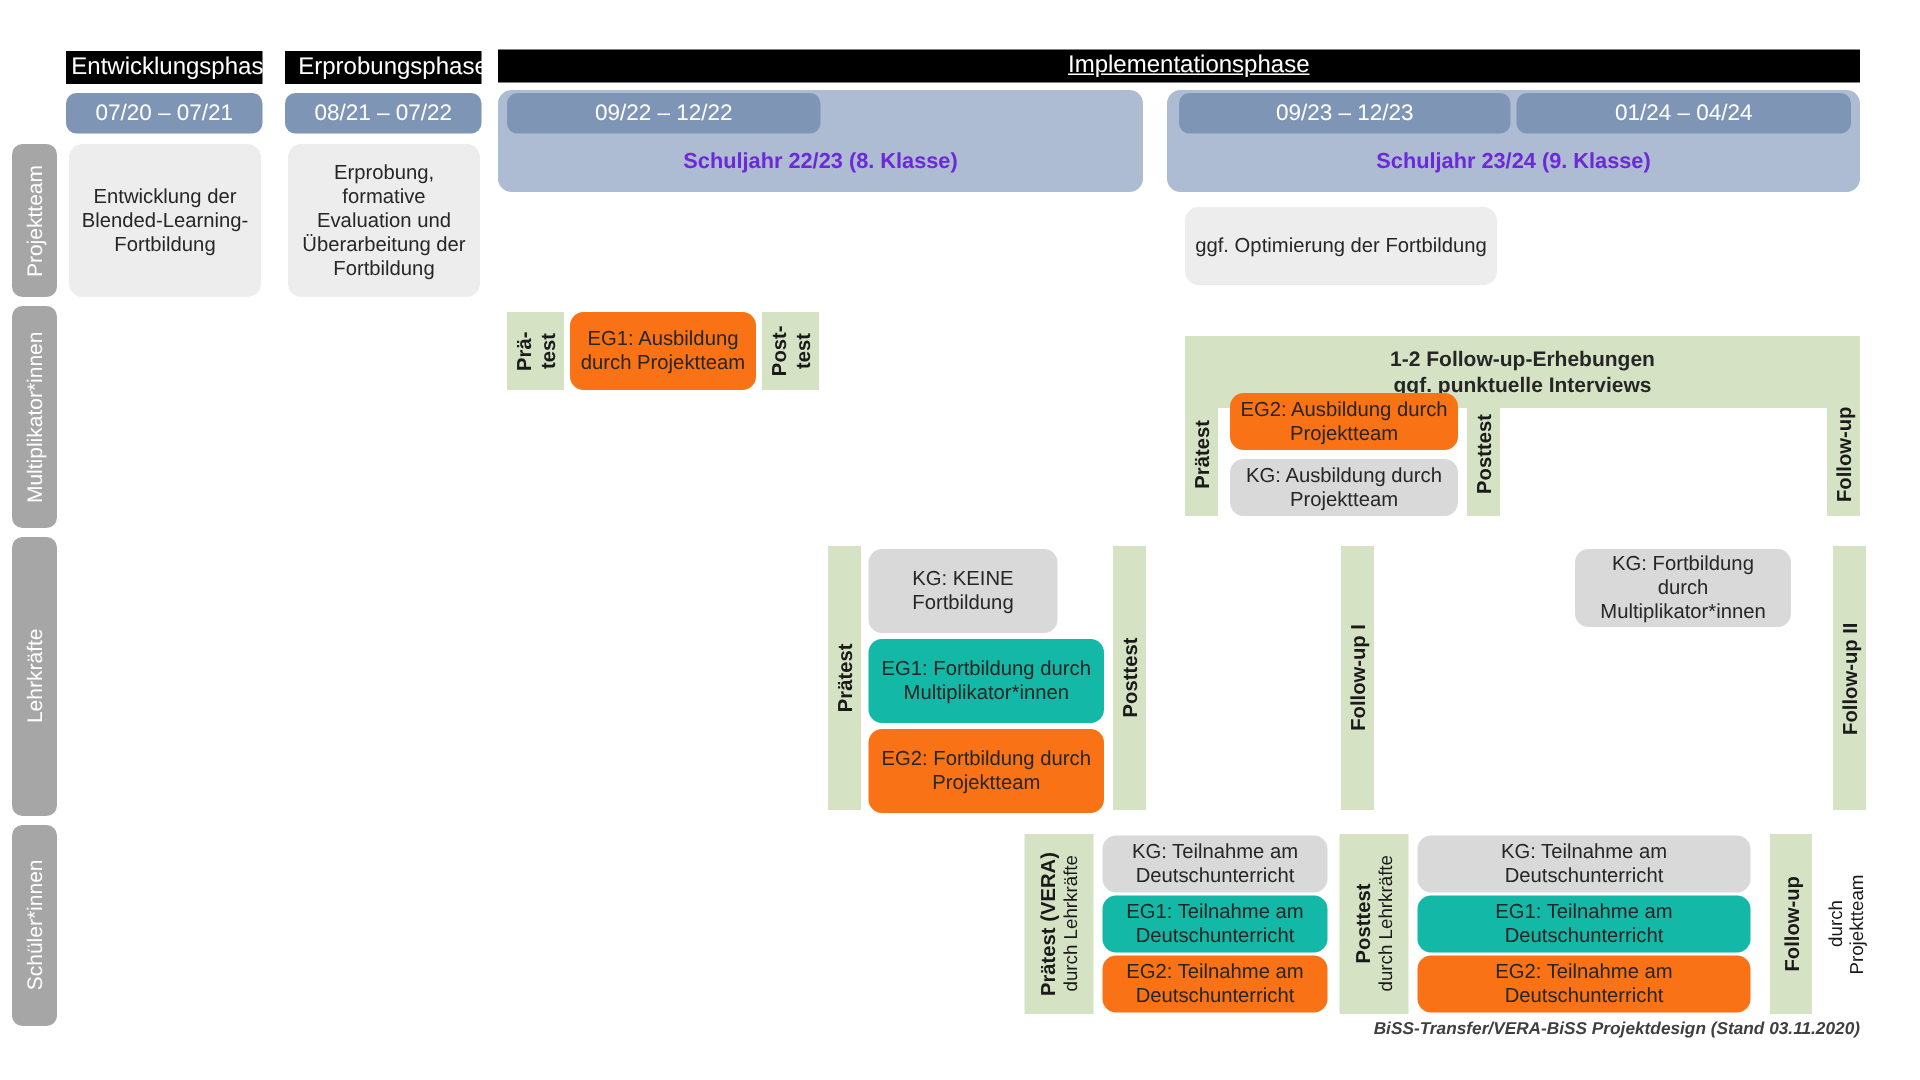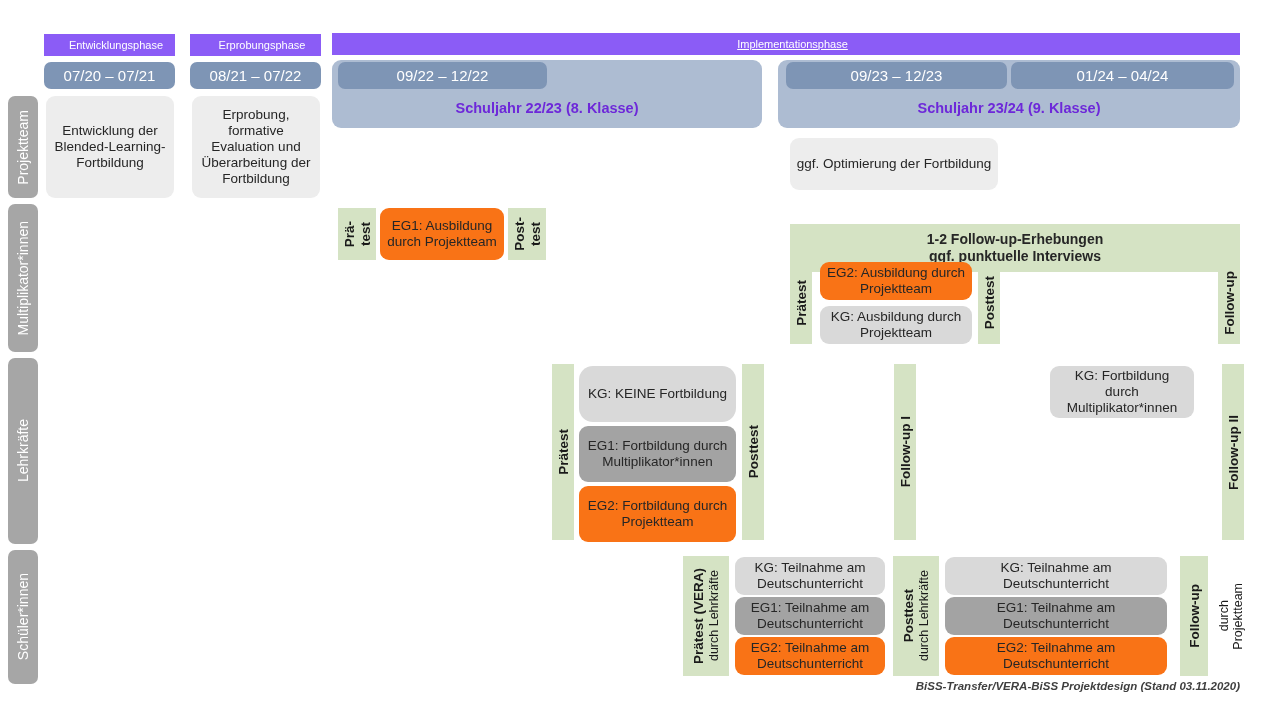--- a/index.html
+++ b/index.html
@@ -16,22 +16,22 @@
   .abs{position:absolute;box-sizing:border-box;}
 
   
   .box{
     display:flex;align-items:center;justify-content:center;
     text-align:center;line-height:1.18;
   }
 
   
   .phase-head{
-    background:#8b5cf6;color:#ffffff;
-    font-size:11px;
+    background:#000000;color:#ffffff;
+    font-size:16px;
     padding-left:13px;
   }
 
   
   .date-chip{
     background:#7e95b5;color:#ffffff;
     border-radius:7px;font-size:15px;
   }
 
   
@@ -52,21 +52,21 @@
   }
   .role span{
     writing-mode:vertical-rl;transform:rotate(180deg);
     white-space:nowrap;
   }
 
   
   .rbox{border-radius:9px;font-size:13.5px;padding:2px 6px;}
   .c-gray{background:#ededed;}
   .c-gray2{background:#d9d9d9;}
-  .c-eg1{background:#a3a3a3;}
+  .c-eg1{background:#14b8a6;}
   .c-eg2{background:#f97316;}
 
   
   .green{
     background:#d5e3c4;
     display:flex;align-items:center;justify-content:center;
     gap:1px;
   }
   .vtext{
     writing-mode:vertical-rl;transform:rotate(180deg);
@@ -155,21 +155,21 @@
   <div class="abs green" style="left:978px;top:262px;width:22px;height:82px;">
     <span class="vtext b">Posttest</span>
   </div>
   <div class="abs green" style="left:1218px;top:262px;width:22px;height:82px;">
     <span class="vtext b">Follow-up</span>
   </div>
 
   <div class="abs green" style="left:552px;top:364px;width:22px;height:176px;">
     <span class="vtext b">Prätest</span>
   </div>
-  <div class="abs box rbox c-gray2" style="left:579px;top:366px;width:157px;height:56px;border-radius:14px;">KG: KEINE Fortbildung</div>
+  <div class="abs box rbox c-gray2" style="left:579px;top:366px;width:126px;height:56px;">KG: KEINE Fortbildung</div>
   <div class="abs box rbox c-eg1" style="left:579px;top:426px;width:157px;height:56px;">EG1: Fortbildung durch Multiplikator*innen</div>
   <div class="abs box rbox c-eg2" style="left:579px;top:486px;width:157px;height:56px;">EG2: Fortbildung durch Projektteam</div>
   <div class="abs green" style="left:742px;top:364px;width:22px;height:176px;">
     <span class="vtext b">Posttest</span>
   </div>
   <div class="abs green" style="left:894px;top:364px;width:22px;height:176px;">
     <span class="vtext b">Follow-up I</span>
   </div>
   <div class="abs box rbox c-gray2" style="left:1050px;top:366px;width:144px;height:52px;">KG: Fortbildung durch Multiplikator*innen</div>
   <div class="abs green" style="left:1222px;top:364px;width:22px;height:176px;">

